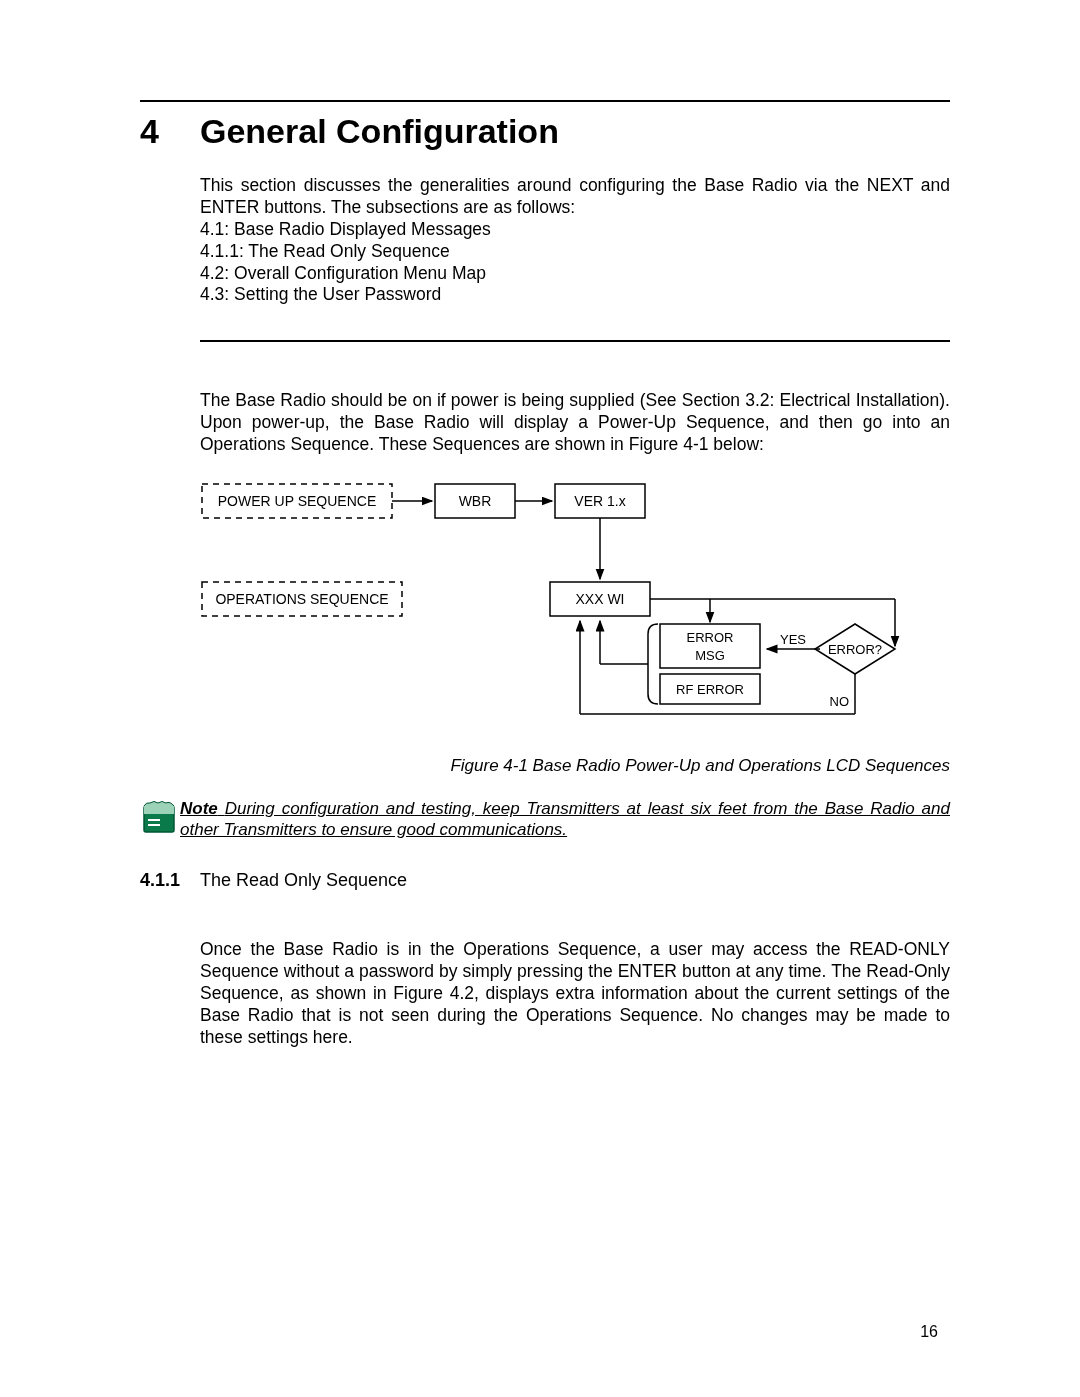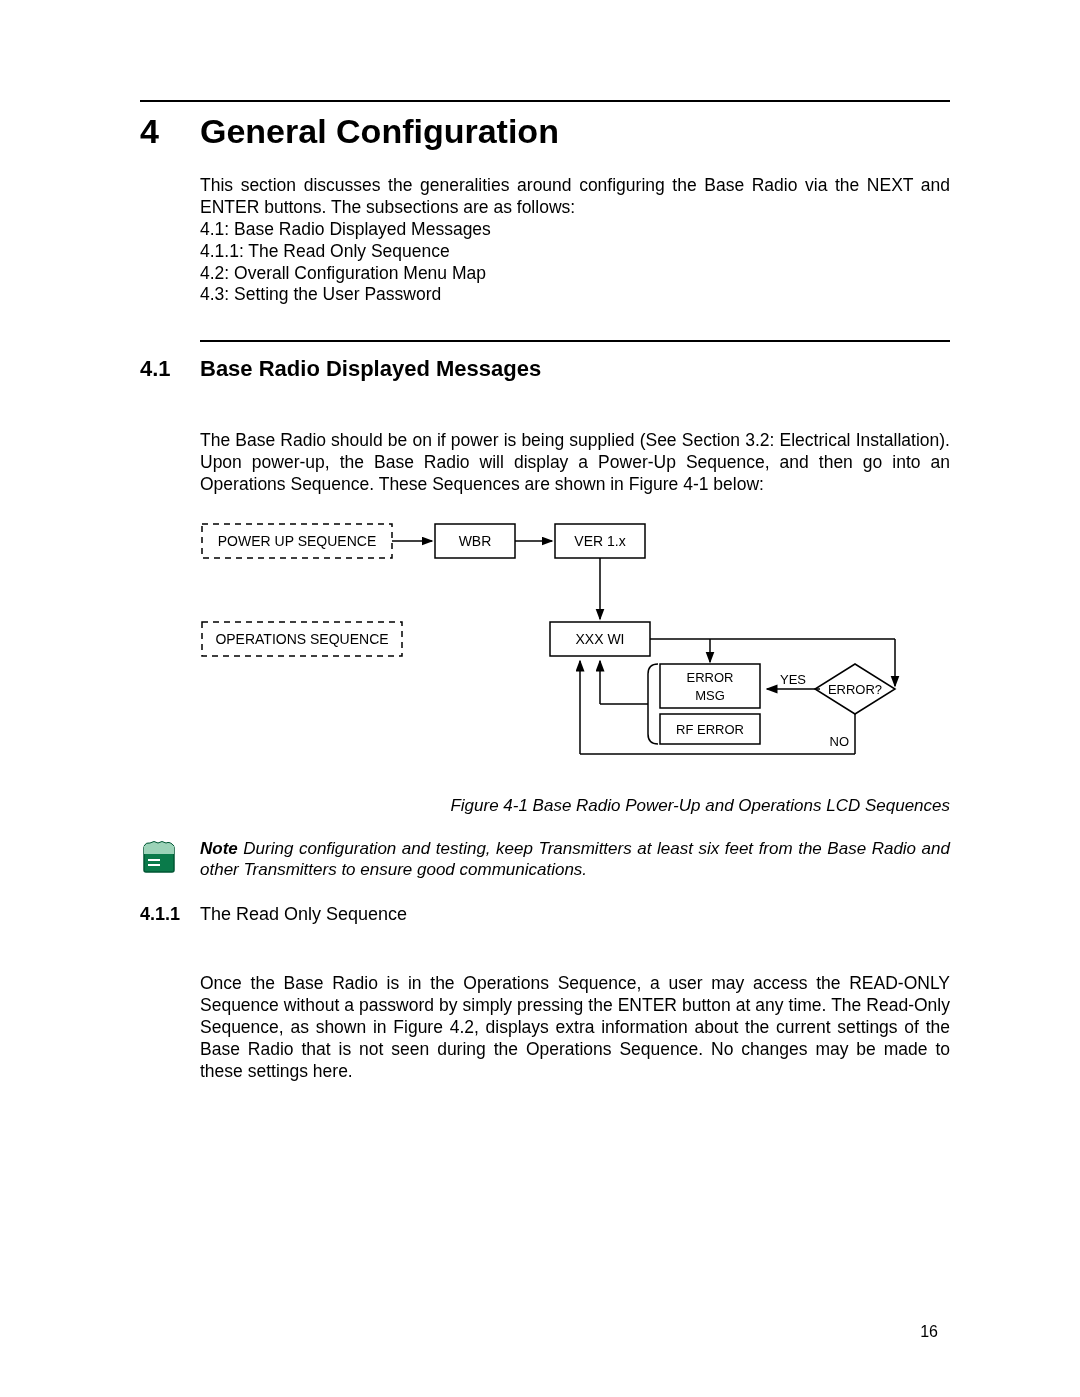--- a/index.html
+++ b/index.html
@@ -75,22 +75,22 @@
   }
   .figure-caption {
     text-align: right;
     font-style: italic;
     font-size: 17px;
     margin: 28px 0 22px 60px;
   }
   .note-row {
     display: flex;
     margin-left: 0;
-    gap: 20px;
-    margin-bottom: 24px;
+    margin-bottom: 30px;
+    text-decoration: underline;
   }
   .note-icon {
     width: 40px;
     height: 40px;
     flex: 0 0 40px;
   }
   .note-text {
     font-style: italic;
     font-size: 17px;
     line-height: 1.25;
@@ -146,24 +146,20 @@
   <div class="intro-block">
     <div>This section discusses the generalities around configuring the Base Radio via the NEXT and ENTER buttons. The subsections are as follows:</div>
     <div class="toc-item">4.1: Base Radio Displayed Messages</div>
     <div class="toc-item">4.1.1: The Read Only Sequence</div>
     <div class="toc-item">4.2: Overall Configuration Menu Map</div>
     <div class="toc-item">4.3: Setting the User Password</div>
   </div>
 
   <div class="sec-sep"></div>
 
-  <div class="section-row">
-    <div class="section-num">4.1</div>
-    <div class="section-title">Base Radio Displayed Messages</div>
-  </div>
 
   <div class="body-text">The Base Radio should be on if power is being supplied (See Section 3.2: Electrical Installation). Upon power-up, the Base Radio will display a Power-Up Sequence, and then go into an Operations Sequence. These Sequences are shown in Figure 4-1 below:</div>
 
   <div class="figure-wrap">
     <svg width="700" height="250" viewBox="0 0 700 250">
 
       <defs>
         <marker id="arrow" markerWidth="8" markerHeight="8" refX="7" refY="3" orient="auto">
           <path d="M0,0 L8,3 L0,6 Z" fill="#000"></path>
         </marker>

